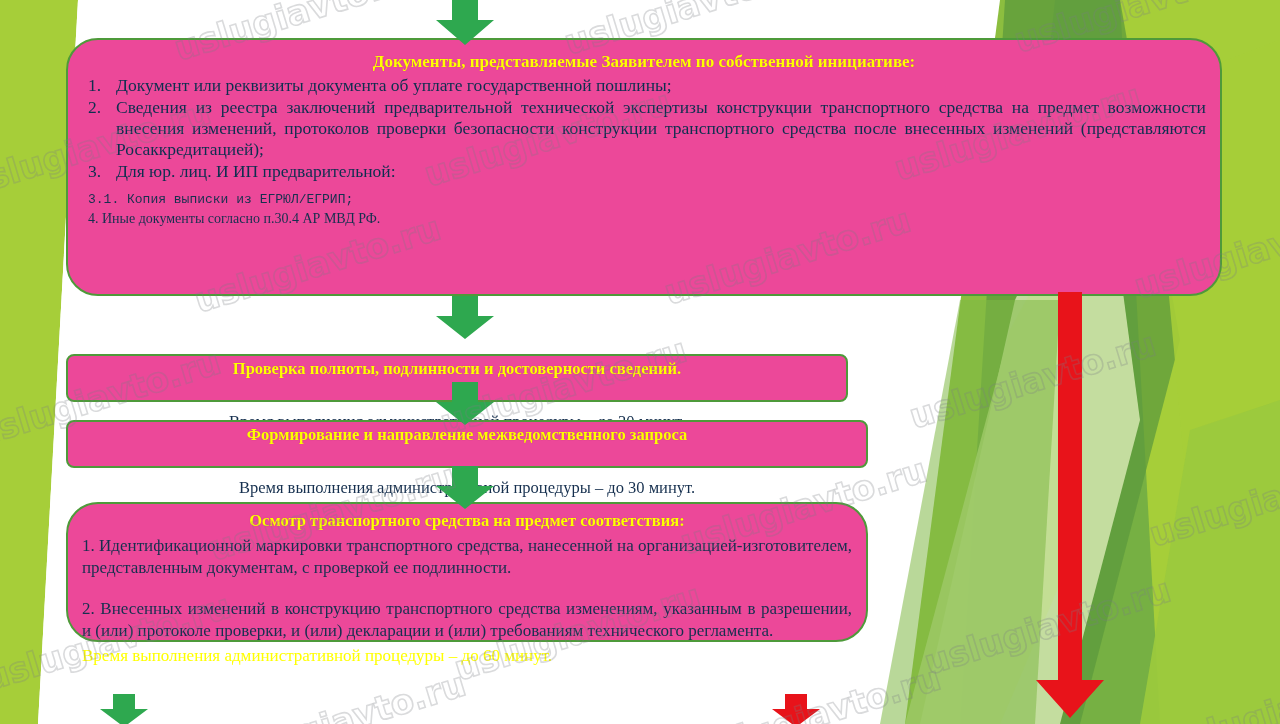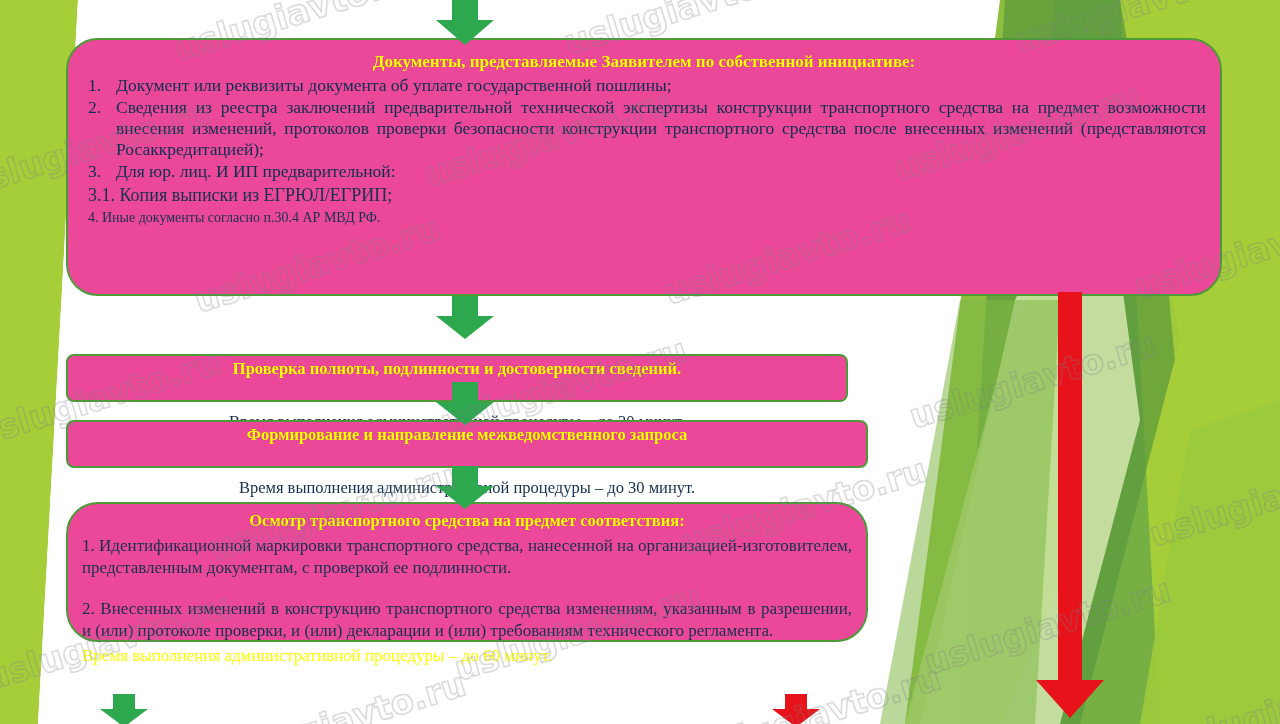--- a/index.html
+++ b/index.html
@@ -142,21 +142,21 @@
     <div class="li" style="font-size:17.5px; margin-top:1px;">
       <span class="num">2.</span>
       <span>Сведения из реестра заключений предварительной технической экспертизы конструкции транспортного средства на предмет возможности внесения изменений, протоколов проверки безопасности конструкции транспортного средства после внесенных изменений  (представляются Росаккредитацией);</span>
     </div>
 
     <div class="li" style="font-size:17.5px; margin-top:1px;">
       <span class="num">3.</span>
       <span>Для юр. лиц. И ИП предварительной:</span>
     </div>
 
-    <div class="b-line" style="font-size:18px; padding-left:6px; margin-top:2px;">3.1. Копия выписки из ЕГРЮЛ/ЕГРИП;</div>
+    <div class="b-line" style="font-size:13px; padding-left:6px; margin-top:10px;font-family:Liberation Mono, monospace;">3.1. Копия выписки из ЕГРЮЛ/ЕГРИП;</div>
     <div class="b-line" style="font-size:14px; padding-left:6px; margin-top:2px;">4. Иные документы согласно п.30.4 АР МВД РФ.</div>
   </div>
 
   <div class="box r-sm" style="left:66px; top:354px; width:782px; height:48px; padding:4px 10px;">
     <div class="b-title" style="font-size:16.5px;">Проверка полноты, подлинности и достоверности сведений.</div>
     <div class="b-line center" style="font-size:16.5px;">Время выполнения административной процедуры – до 30 минут.</div>
   </div>
 
   <div class="box r-sm" style="left:66px; top:420px; width:802px; height:48px; padding:4px 10px;">
     <div class="b-title" style="font-size:16.5px;">Формирование и направление межведомственного запроса</div>

